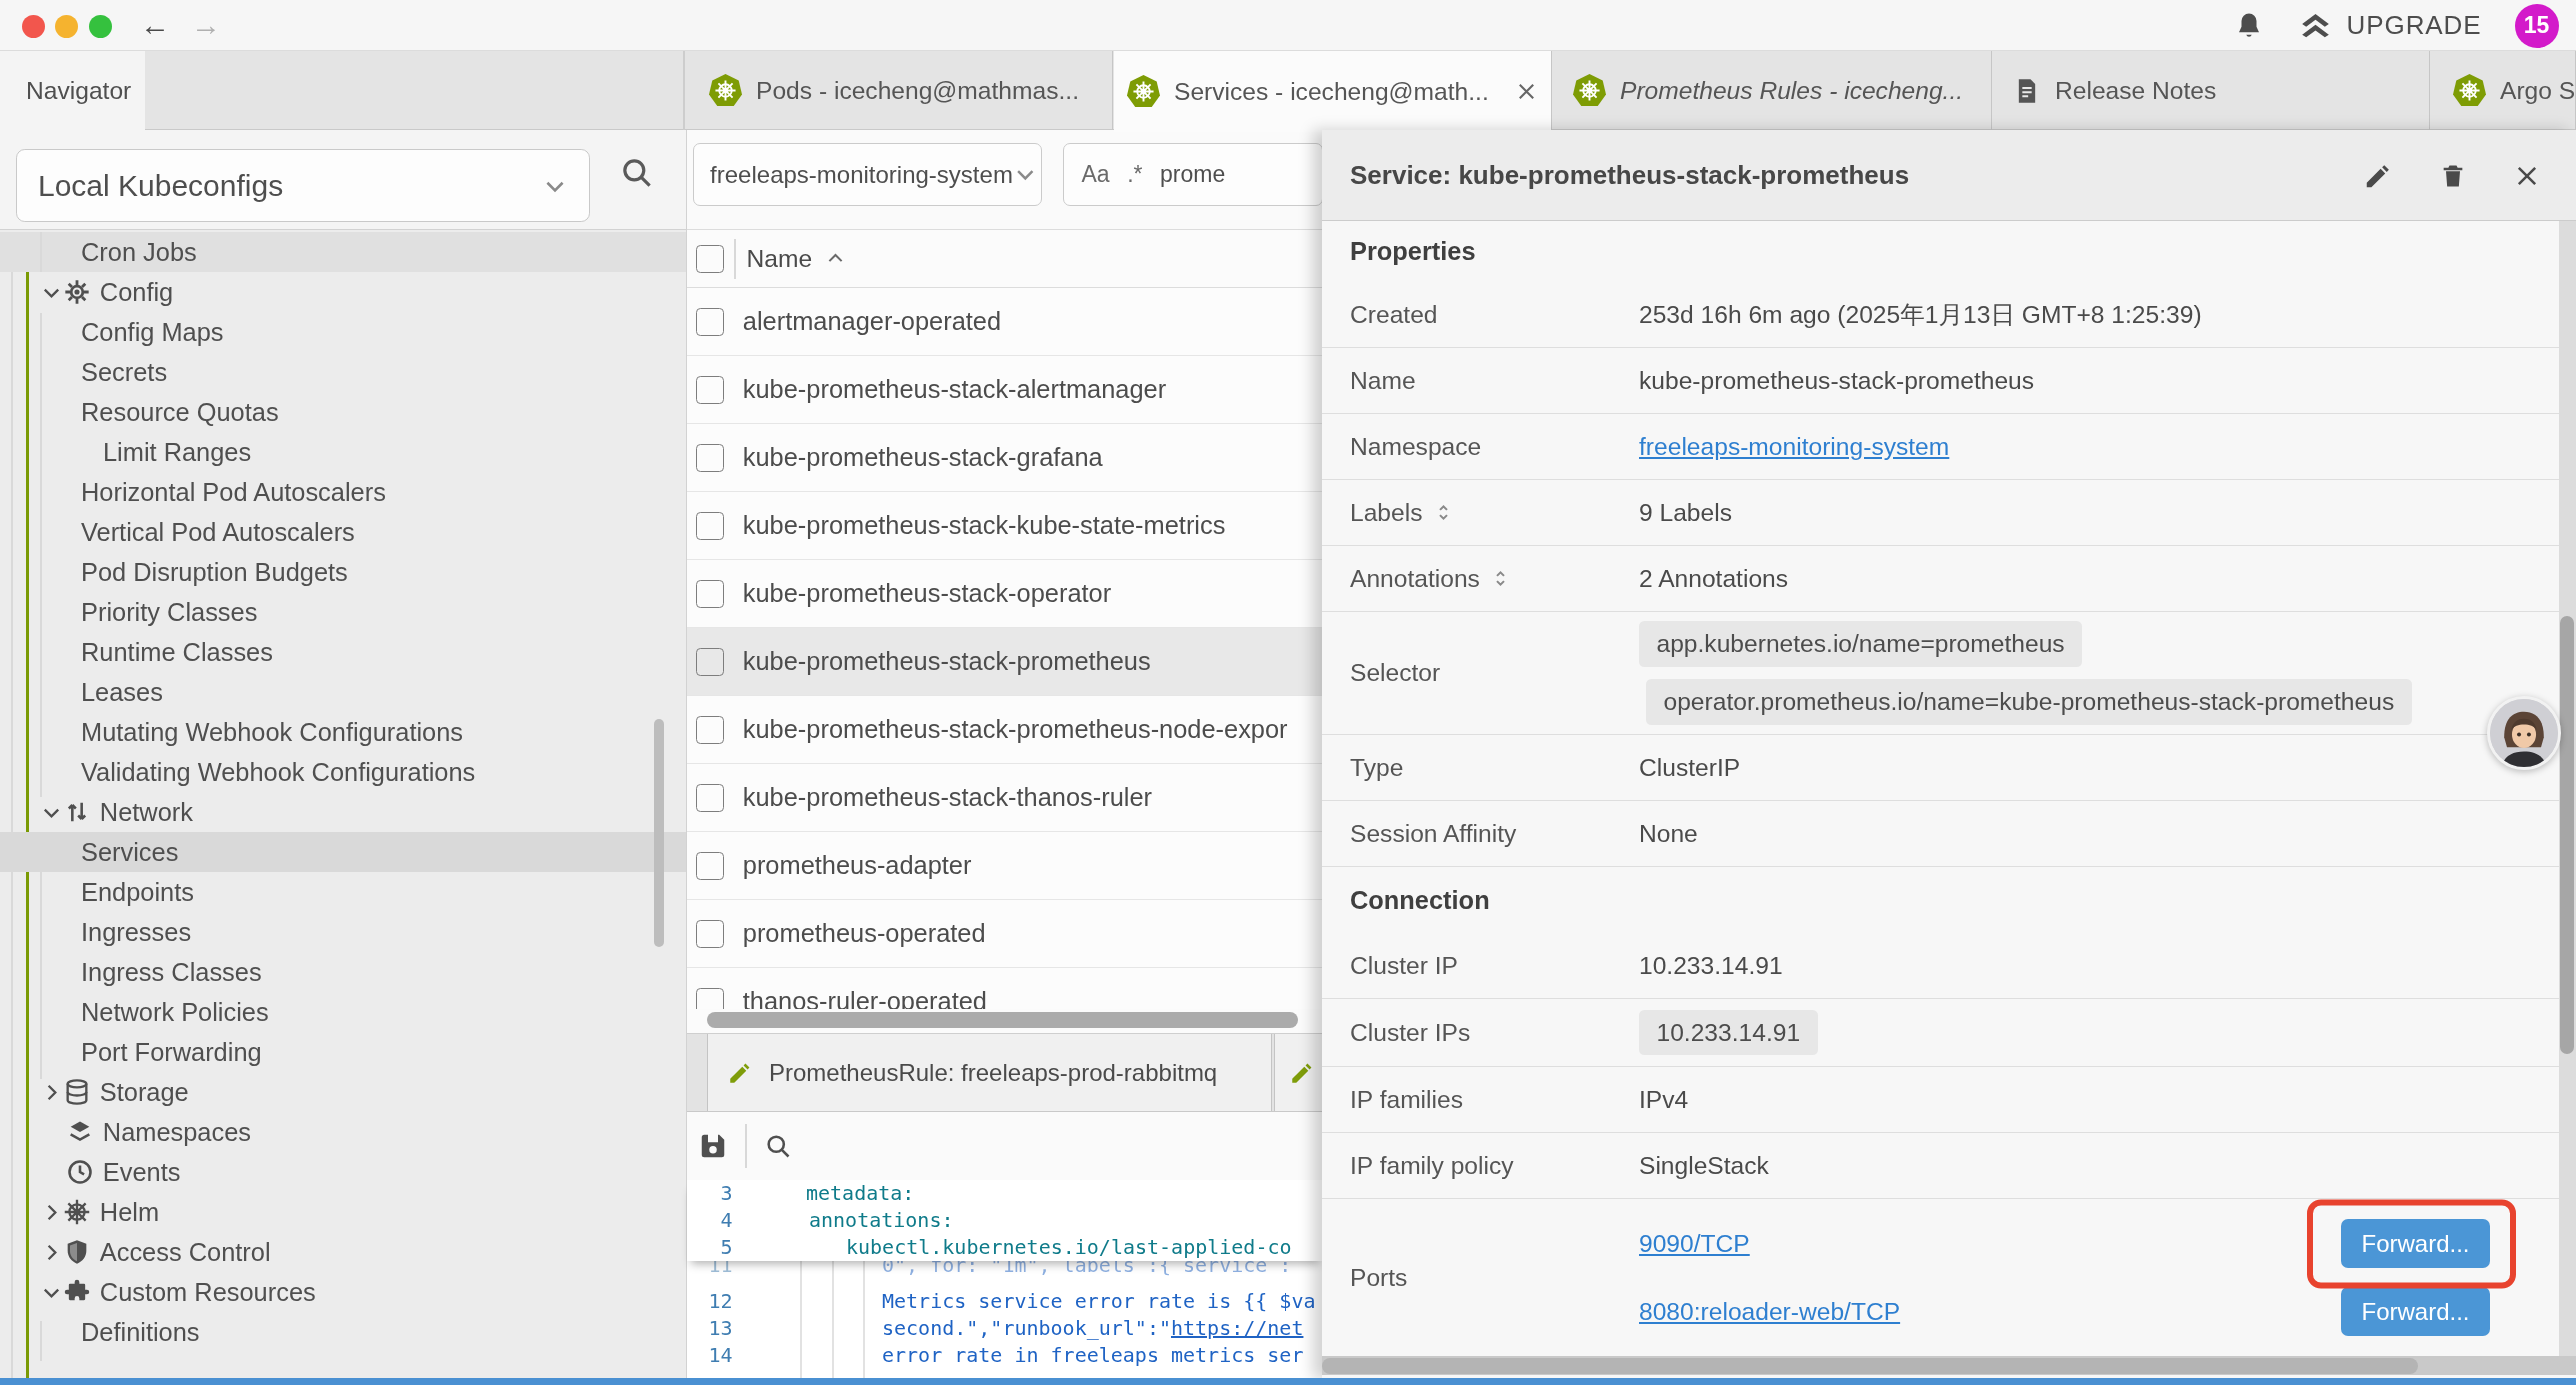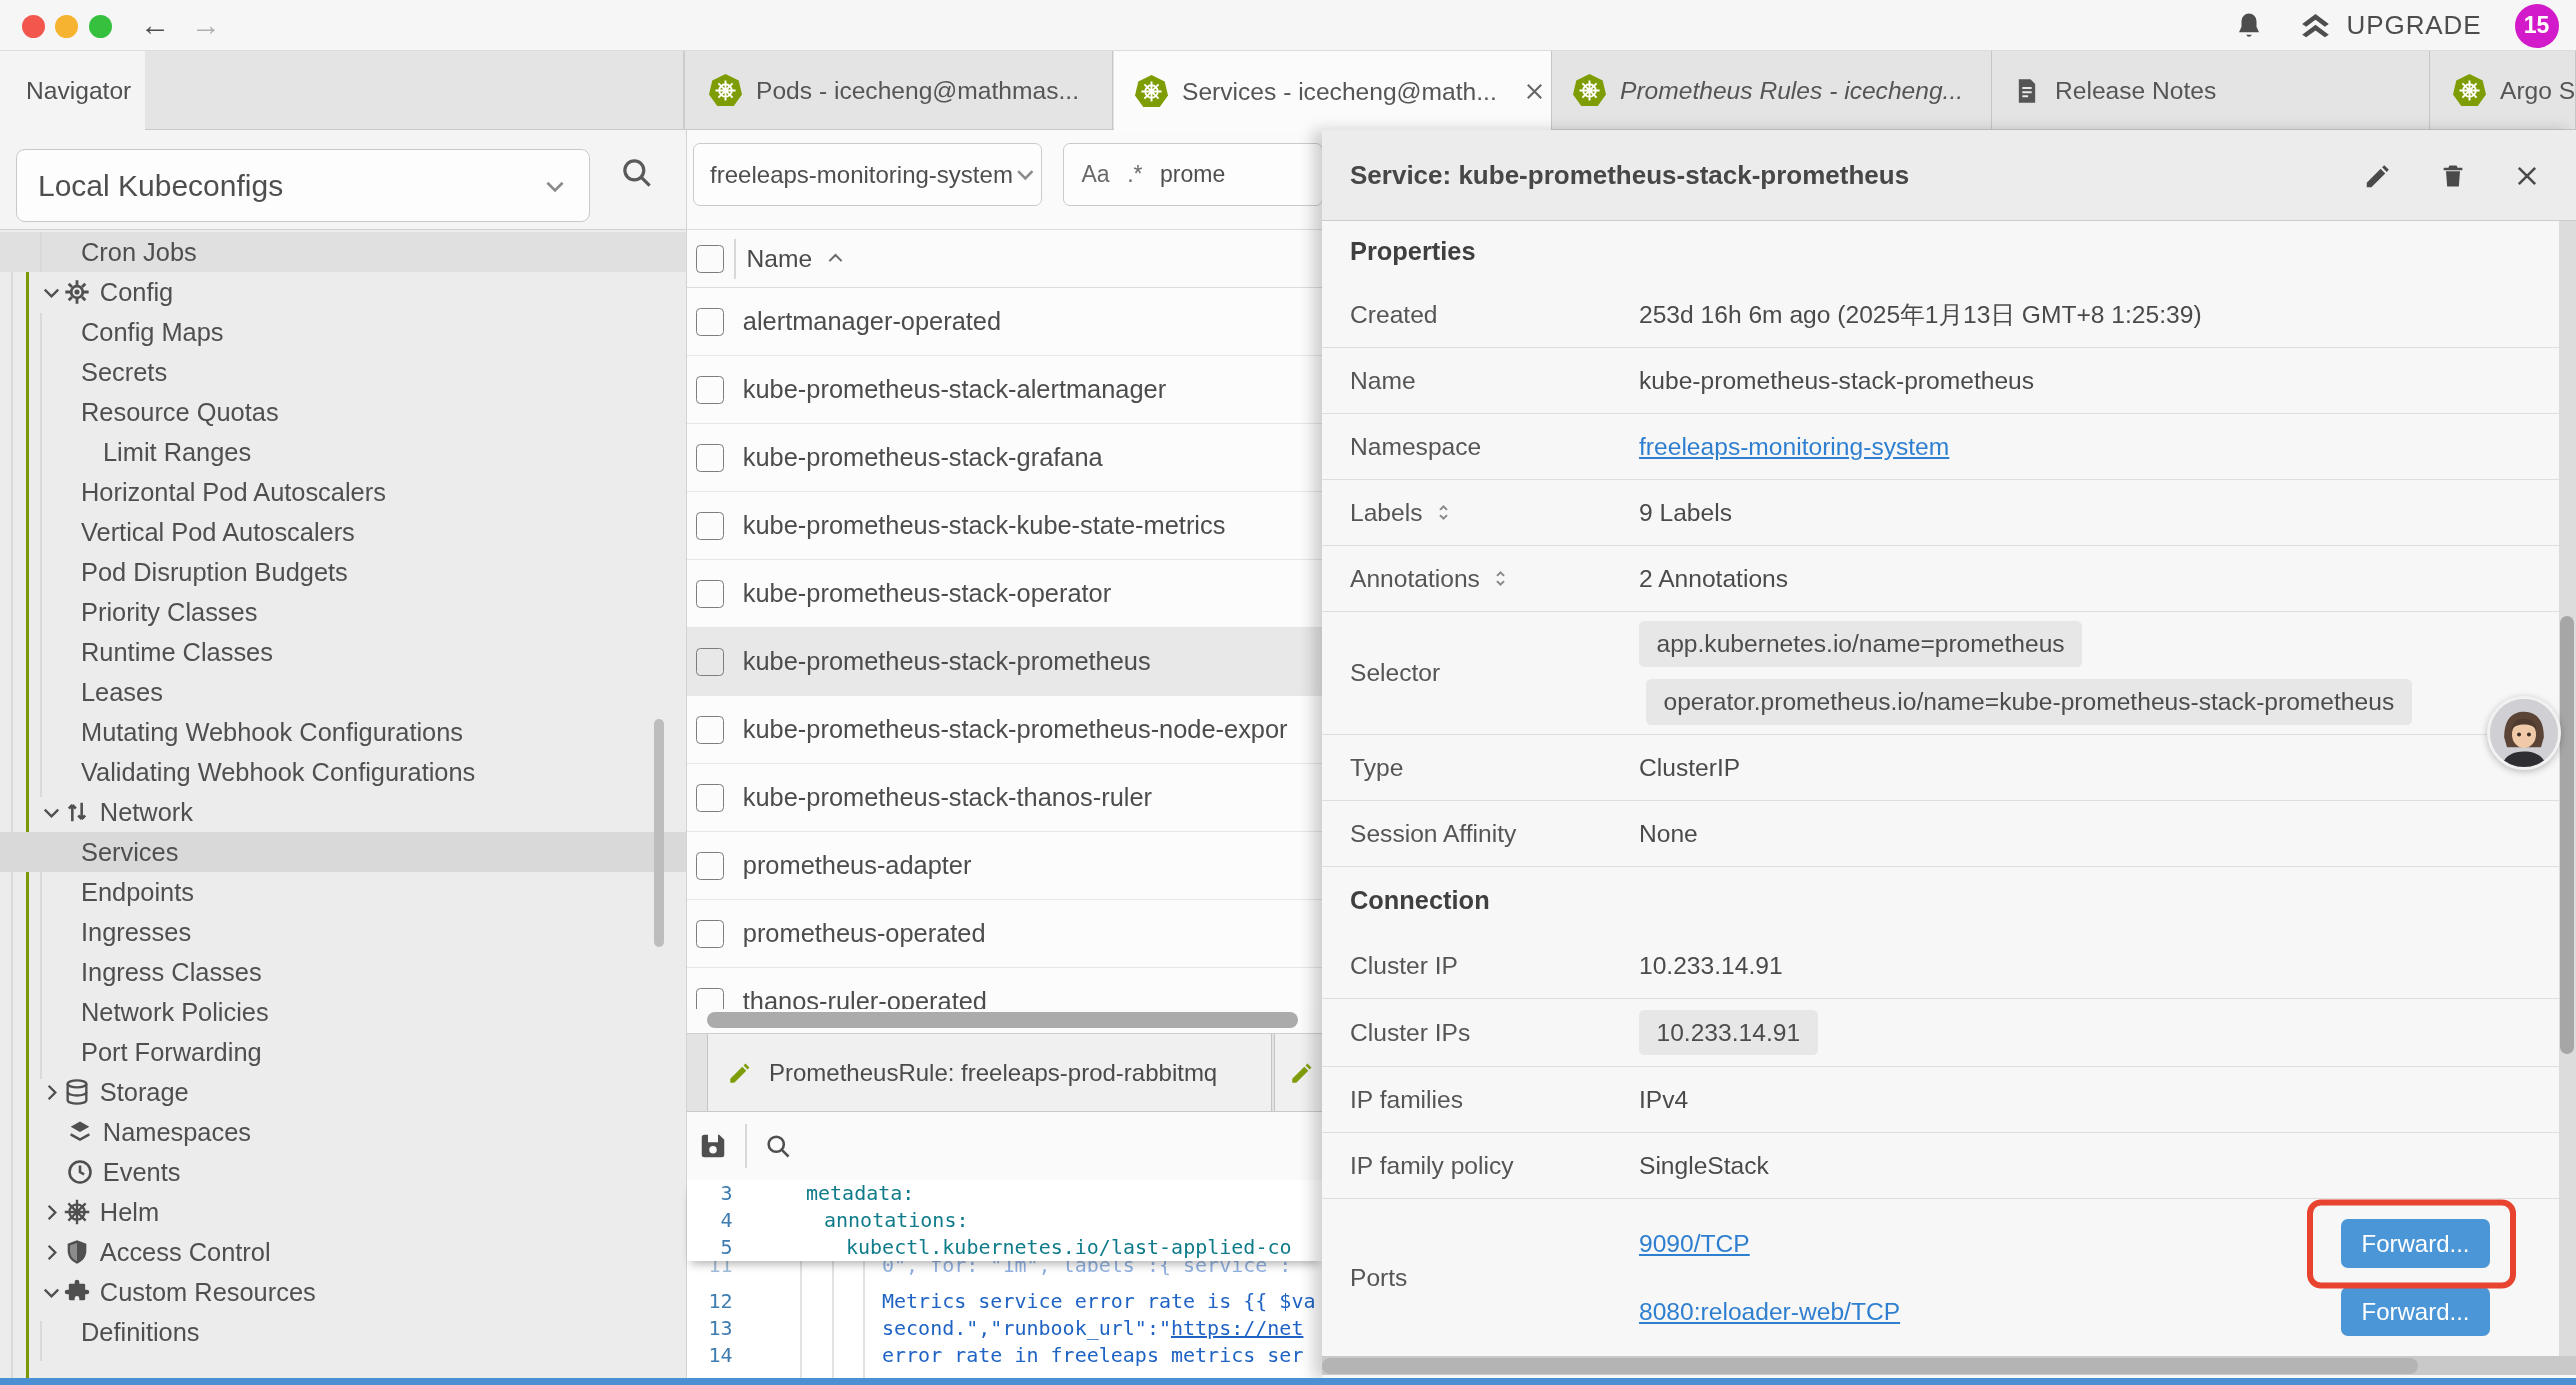--- a/index.html
+++ b/index.html
@@ -157,21 +157,21 @@
             <svg viewBox="0 0 24 24">
               <g fill="none" stroke="currentColor" stroke-width="2">
                 <circle cx="12" cy="12" r="6.5"></circle>
                 <path d="M12 1.5v21M1.5 12h21M4.6 4.6l14.8 14.8M19.4 4.6L4.6 19.4"></path>
               </g>
               <circle cx="12" cy="12" r="2.5" fill="currentColor"></circle>
             </svg>
           </span>
           <span class="tab-label">Pods - icecheng@mathmas...</span>
         </div>
-        <div class="tab active" style="left: 1114px; width: 438px;">
+        <div class="tab active" style="left: 1114px; width: 438px; justify-content: center;">
           <span class="k8s">
             <svg viewBox="0 0 24 24">
               <g fill="none" stroke="currentColor" stroke-width="2">
                 <circle cx="12" cy="12" r="6.5"></circle>
                 <path d="M12 1.5v21M1.5 12h21M4.6 4.6l14.8 14.8M19.4 4.6L4.6 19.4"></path>
               </g>
               <circle cx="12" cy="12" r="2.5" fill="currentColor"></circle>
             </svg>
           </span>
           <span class="tab-label">Services - icecheng@math...</span>
@@ -523,21 +523,21 @@
       <span class="icn" style="width:28px;height:28px;color:#4f4f4f">
           <svg viewBox="0 0 24 24" fill="none" stroke="currentColor" stroke-width="2.2">
             <circle cx="10.5" cy="10.5" r="6.5"></circle>
             <path d="M15.5 15.5L21 21"></path>
           </svg>
         </span>
     </div>
     <div id="code">
       <div id="sticky">
           <div class="cline"><span class="gut">3</span><span style="margin-left: 56px;"><span class="ckey">metadata:</span></span></div>
-          <div class="cline"><span class="gut">4</span><span style="margin-left: 74px;"><span class="ckey">annotations:</span></span></div>
+          <div class="cline"><span class="gut">4</span><span style="margin-left: 59px;"><span class="ckey">annotations:</span></span></div>
           <div class="cline"><span class="gut">5</span><span style="margin-left: 96px;"><span class="ckey">kubectl.kubernetes.io/last-applied-co</span></span></div>
         </div>
       <div id="code-body" style="position:relative">
         <div class="iguide" style="left:113px;top:0;height:117px"></div>
         <div class="iguide" style="left:145px;top:0;height:117px"></div>
         <div class="iguide" style="left:176px;top:0;height:117px"></div>
         <div id="code-lines">
             <div class="fadewrap">
               <div class="cline"><span class="gut">11</span><span style="margin-left: 132px;"><span class="cstr">0", for: "1m", labels :{ service : </span></span></div>
             </div>

